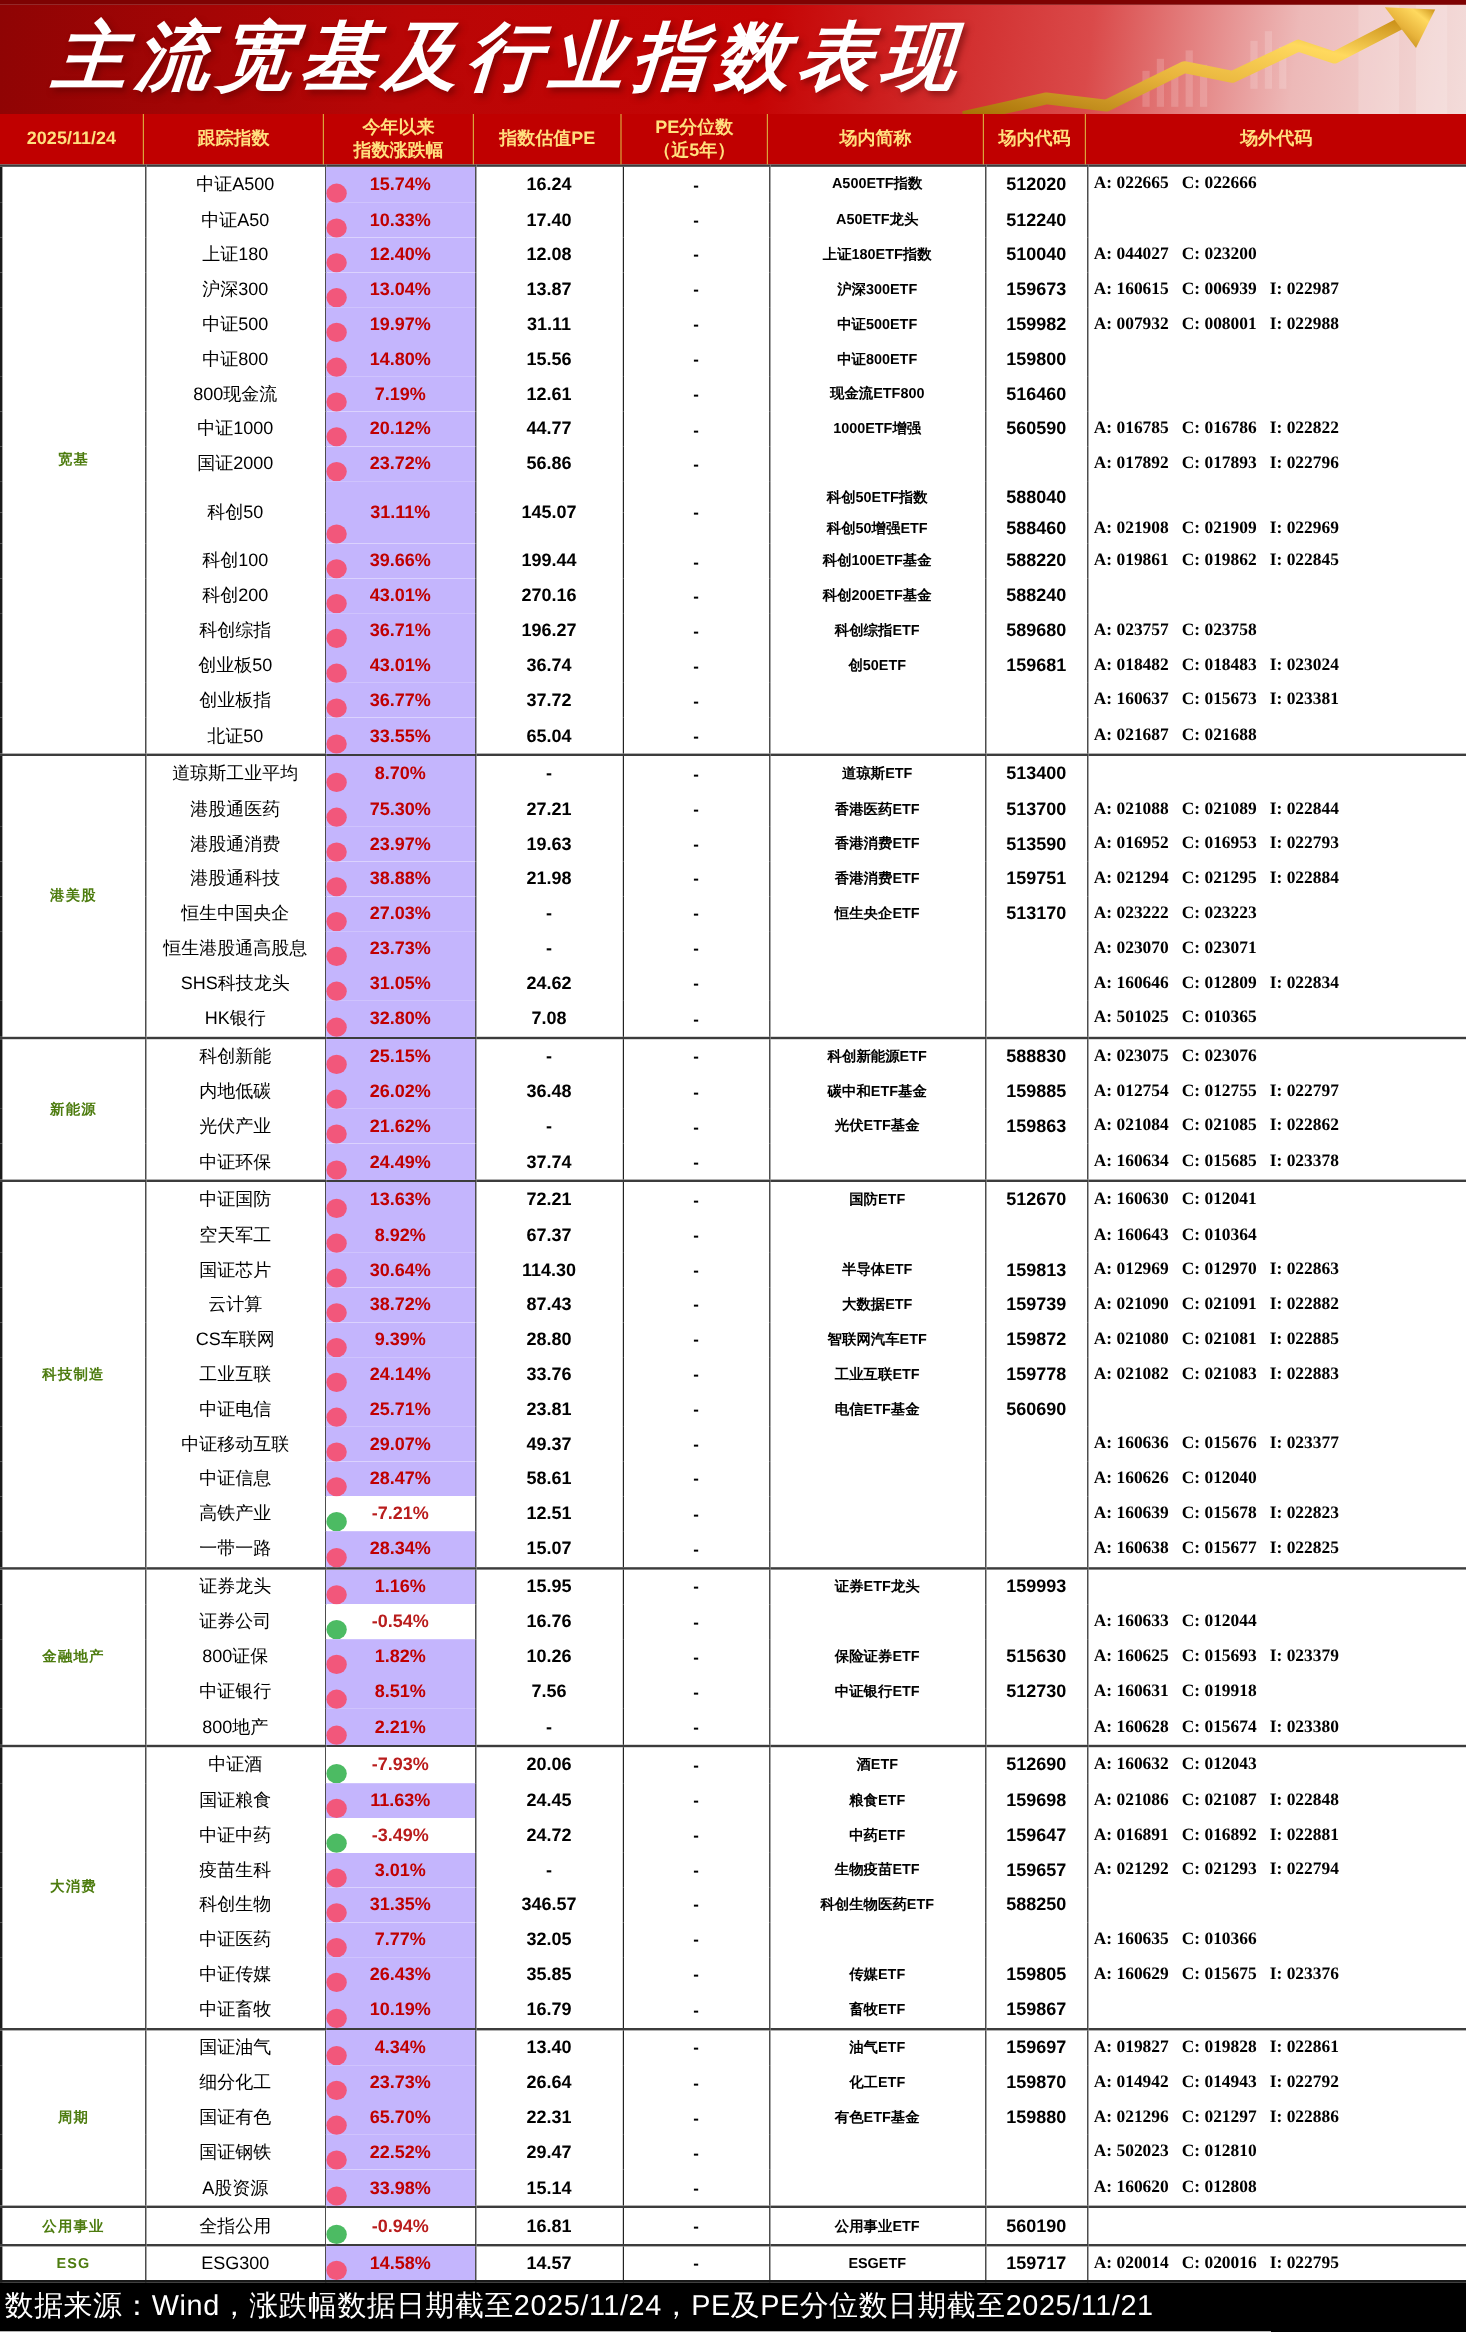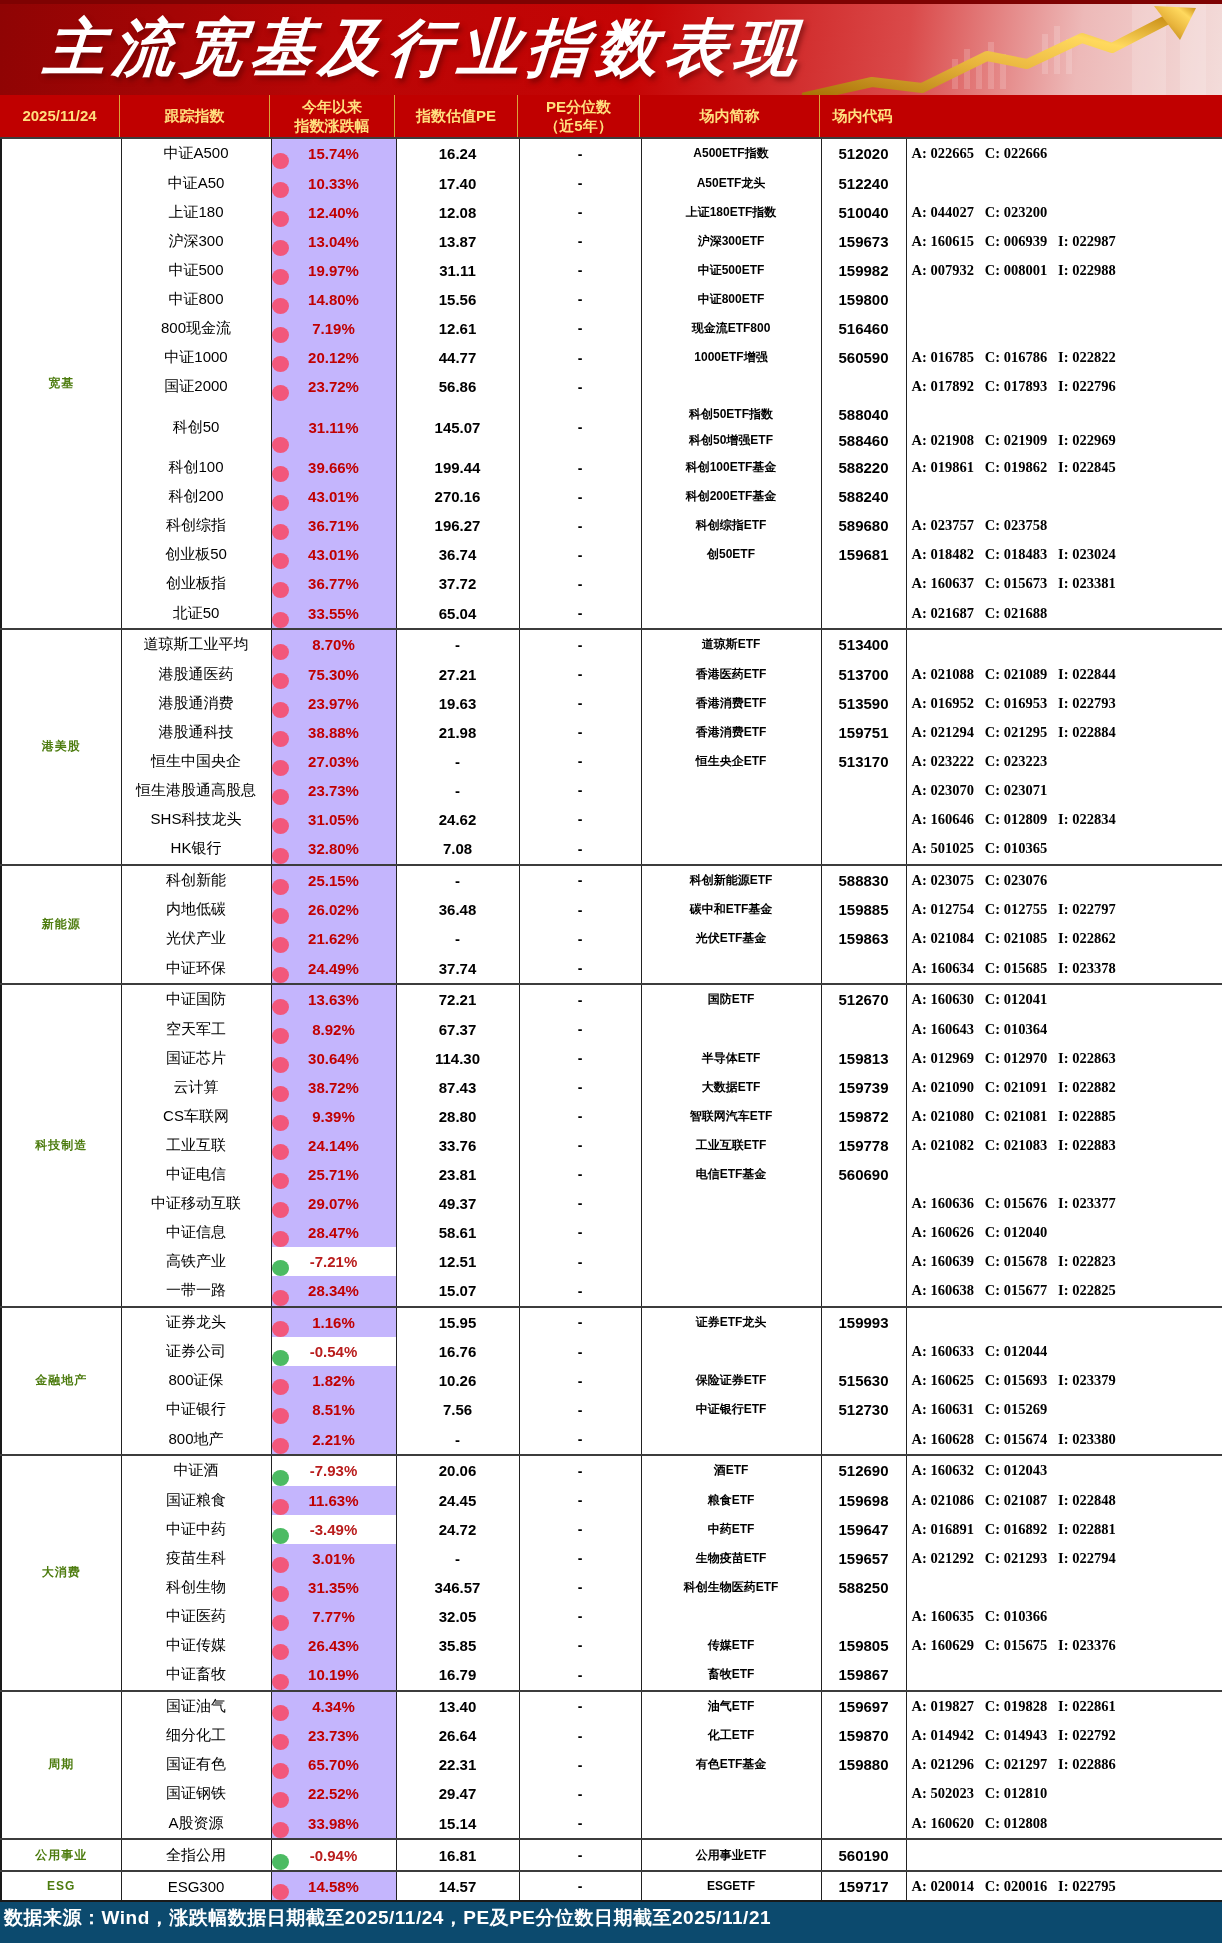--- a/index.html
+++ b/index.html
@@ -37,21 +37,21 @@
   .dot { position:absolute; left:0; bottom:0; width:17px; height:16px; border-radius:50%; }
   td.chg .dot { background:#f2577b; }
   td.chg.neg .dot { background:#4cbb63; }
   td.pe   { font-weight:bold; }
   td.pctl { font-weight:bold; font-size:14px; }
   td.etf  { font-weight:bold; font-size:12px; }
   td.code { font-weight:bold; }
   td.otc  { text-align:left; padding-left:5px; font-weight:bold; font-size:14.5px; white-space:pre;font-family:Liberation Serif, serif; }
 
   
-  .footer { height:41px; background:#0c4a6e; color:#fff; font-weight:bold; font-size:19px;
+  .footer { height:41px; background:#000000; color:#fff; font-weight:normal; font-size:24px;
     padding:3px 0 0 4px; letter-spacing:.5px; }
 </style>
 </head>
 <body>
 
 <div class="banner">
   <div class="banner-title">主流宽基及行业指数表现</div>
   <svg class="banner-art" viewBox="0 0 420 95" xmlns="http://www.w3.org/2000/svg">
     <defs>
       <linearGradient id="gold" x1="0" y1="1" x2="1" y2="0">
@@ -95,20 +95,23 @@
   <div class="th w4">
       <span>PE分位数</span>
       <span>（近5年）</span>
     </div>
   <div class="th w5">
       <span>场内简称</span>
     </div>
   <div class="th w6">
       <span>场内代码</span>
     </div>
+  <div class="th w7">
+      <span>场外代码</span>
+    </div>
 </div>
 
 <div class="table-wrap">
   <table>
     <colgroup>
       <col style="width:120px">
         <col style="width:150px">
         <col style="width:125px">
         <col style="width:123px">
       <col style="width:122px">
@@ -505,21 +508,21 @@
           <td class="code">515630</td>
           <td class="otc">A: 160625   C: 015693   I: 023379</td>
         </tr>
         <tr>
           <td class="idx">中证银行</td>
           <td class="chg"><span class="dot"></span><span>8.51%</span></td>
           <td class="pe">7.56</td>
           <td class="pctl">-</td>
           <td class="etf">中证银行ETF</td>
           <td class="code">512730</td>
-          <td class="otc">A: 160631   C: 015269</td>
+          <td class="otc">A: 160631   C: 019918</td>
         </tr>
         <tr>
           <td class="idx">800地产</td>
           <td class="chg"><span class="dot"></span><span>2.21%</span></td>
           <td class="pe">-</td>
           <td class="pctl">-</td>
           <td class="etf"></td>
           <td class="code"></td>
           <td class="otc">A: 160628   C: 015674   I: 023380</td>
         </tr>

